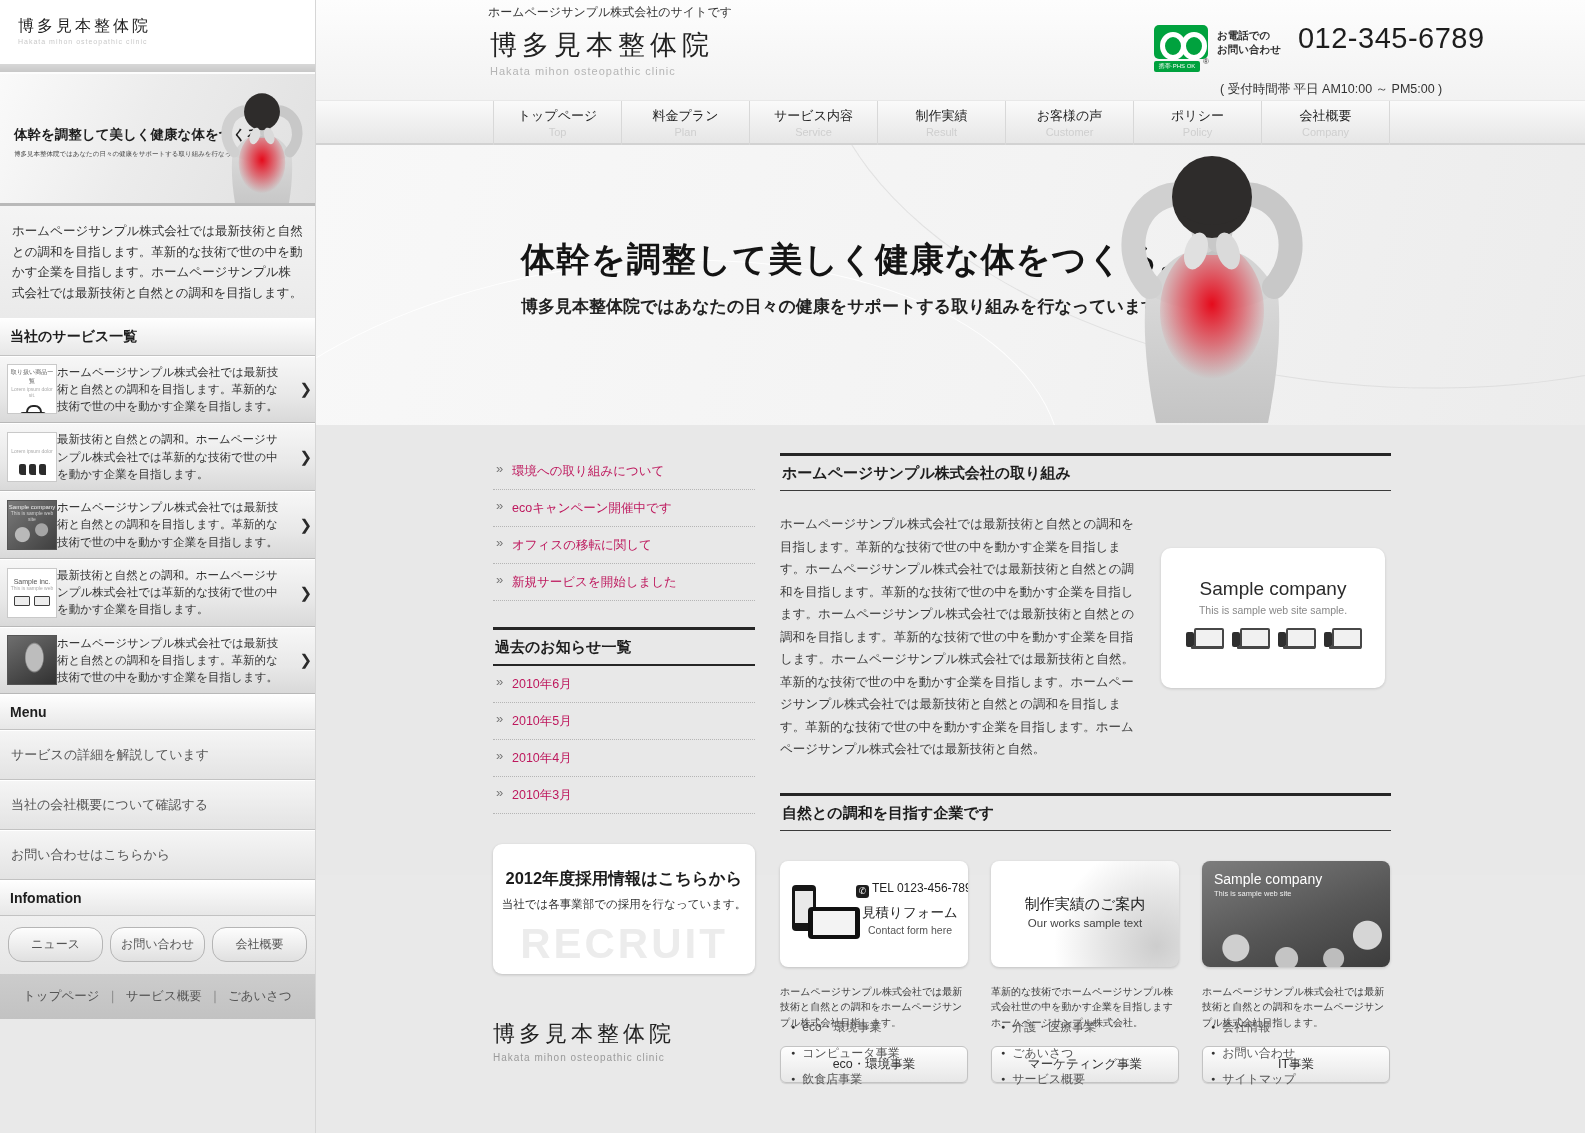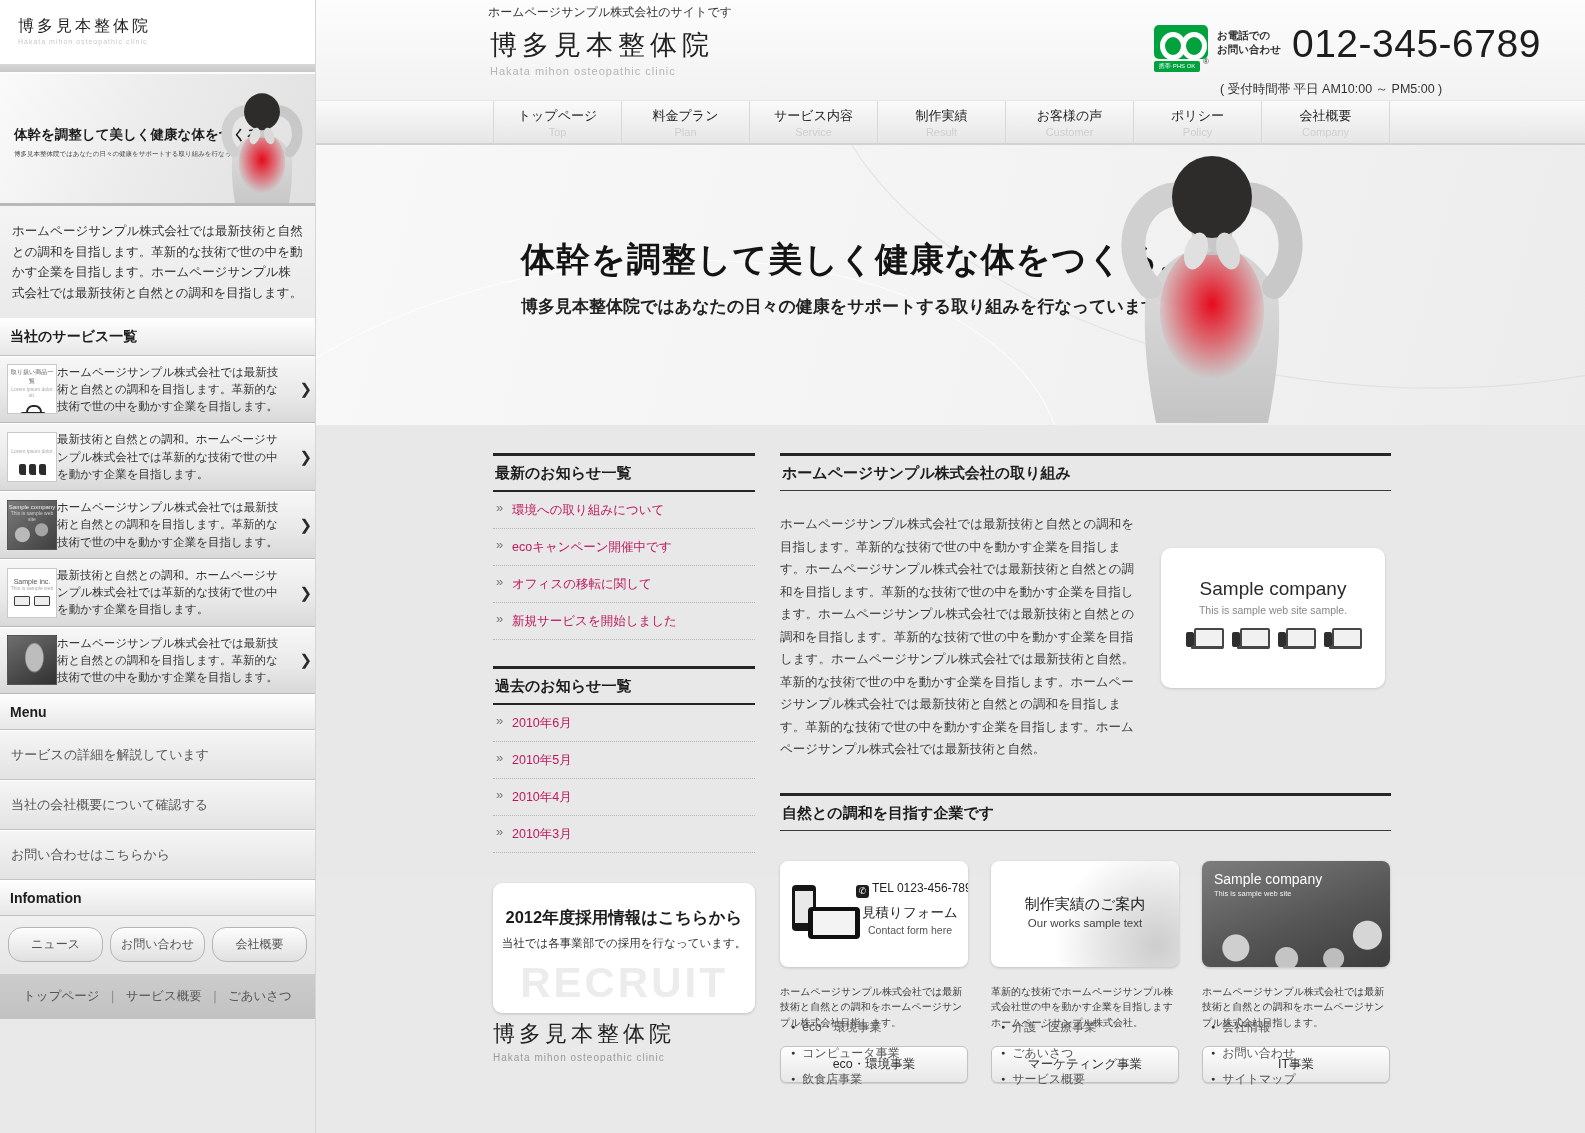--- a/index.html
+++ b/index.html
@@ -63,21 +63,21 @@
   .m-logo-sub { font-size:11px; color:#b5b5b5; letter-spacing:1px; margin-top:2px; }
   .m-phone { position:absolute; top:25px; left:838px; }
   .fd-row { display:flex; align-items:flex-start; gap:9px; }
   .fd-icon { width:54px; }
   .fd-box { width:54px; height:34px; background:#00a23e; border-radius:5px; position:relative; }
   .fd-box::before, .fd-box::after { content:""; position:absolute; top:7px; width:16px; height:18px; border:5px solid #fff; border-radius:50%; }
   .fd-box::before { left:6px; } .fd-box::after { left:27px; }
   .fd-strip { margin-top:2px; width:46px; background:#00a23e; color:#fff; font-size:6px; text-align:center; border-radius:2px; padding:1px 0; position:relative; }
   .fd-reg { position:absolute; right:-9px; top:-4px; color:#333; font-size:8px; }
   .fd-label { font-size:10.5px; font-weight:bold; color:#333; line-height:1.35; padding-top:3px; }
-  .fd-number { font-size:39px; color:#1d1d1d; letter-spacing:0.5px; margin-left:2px; margin-top:-3px; }
+  .fd-number { font-size:29px; color:#1d1d1d; letter-spacing:0.5px; margin-left:8px; margin-top:-3px; }
   .fd-hours { font-size:12.5px; color:#333; margin-top:9px; margin-left:66px; }
   .m-navbar { position:absolute; top:100px; left:0; right:0; height:45px;
     background:linear-gradient(#fafafa,#e6e6e6); border-top:1px solid #e8e8e8; border-bottom:2px solid #d2d2d2; }
   .m-nav { position:absolute; left:177px; top:0; width:897px; height:45px; display:flex; }
   .nav-item { flex:1; text-align:center; padding-top:6px; border-left:1px solid #d8d8d8; cursor:pointer; }
   .nav-item:last-child { border-right:1px solid #d8d8d8; }
   .nav-jp { font-size:13px; color:#1f1f1f; }
   .nav-en { font-size:11px; color:#cfcfcf; margin-top:1px; }
   .m-hero { position:absolute; top:145px; left:0; right:0; height:280px; overflow:hidden;
     background:linear-gradient(105deg,#f8f8f8 0%,#f3f3f3 55%,#ececec 100%); }
@@ -327,21 +327,20 @@
     <div class="hero-title">体幹を調整して美しく健康な体をつくる。</div>
     <div class="hero-sub">博多見本整体院ではあなたの日々の健康をサポートする取り組みを行なっています。</div>
     <svg class="hero-man" viewBox="0 0 252 272">
         <use href="#manfig"></use>
       </svg>
   </div>
 
   <div class="m-content">
 
     <div class="col-left">
-      <div class="news-head">最新のお知らせ一覧</div>
       <div class="news-item">環境への取り組みについて</div>
       <div class="news-item">ecoキャンペーン開催中です</div>
       <div class="news-item">オフィスの移転に関して</div>
       <div class="news-item">新規サービスを開始しました</div>
       <div class="gap26"></div>
       <div class="news-head">過去のお知らせ一覧</div>
       <div class="news-item">2010年6月</div>
       <div class="news-item">2010年5月</div>
       <div class="news-item">2010年4月</div>
       <div class="news-item">2010年3月</div>

